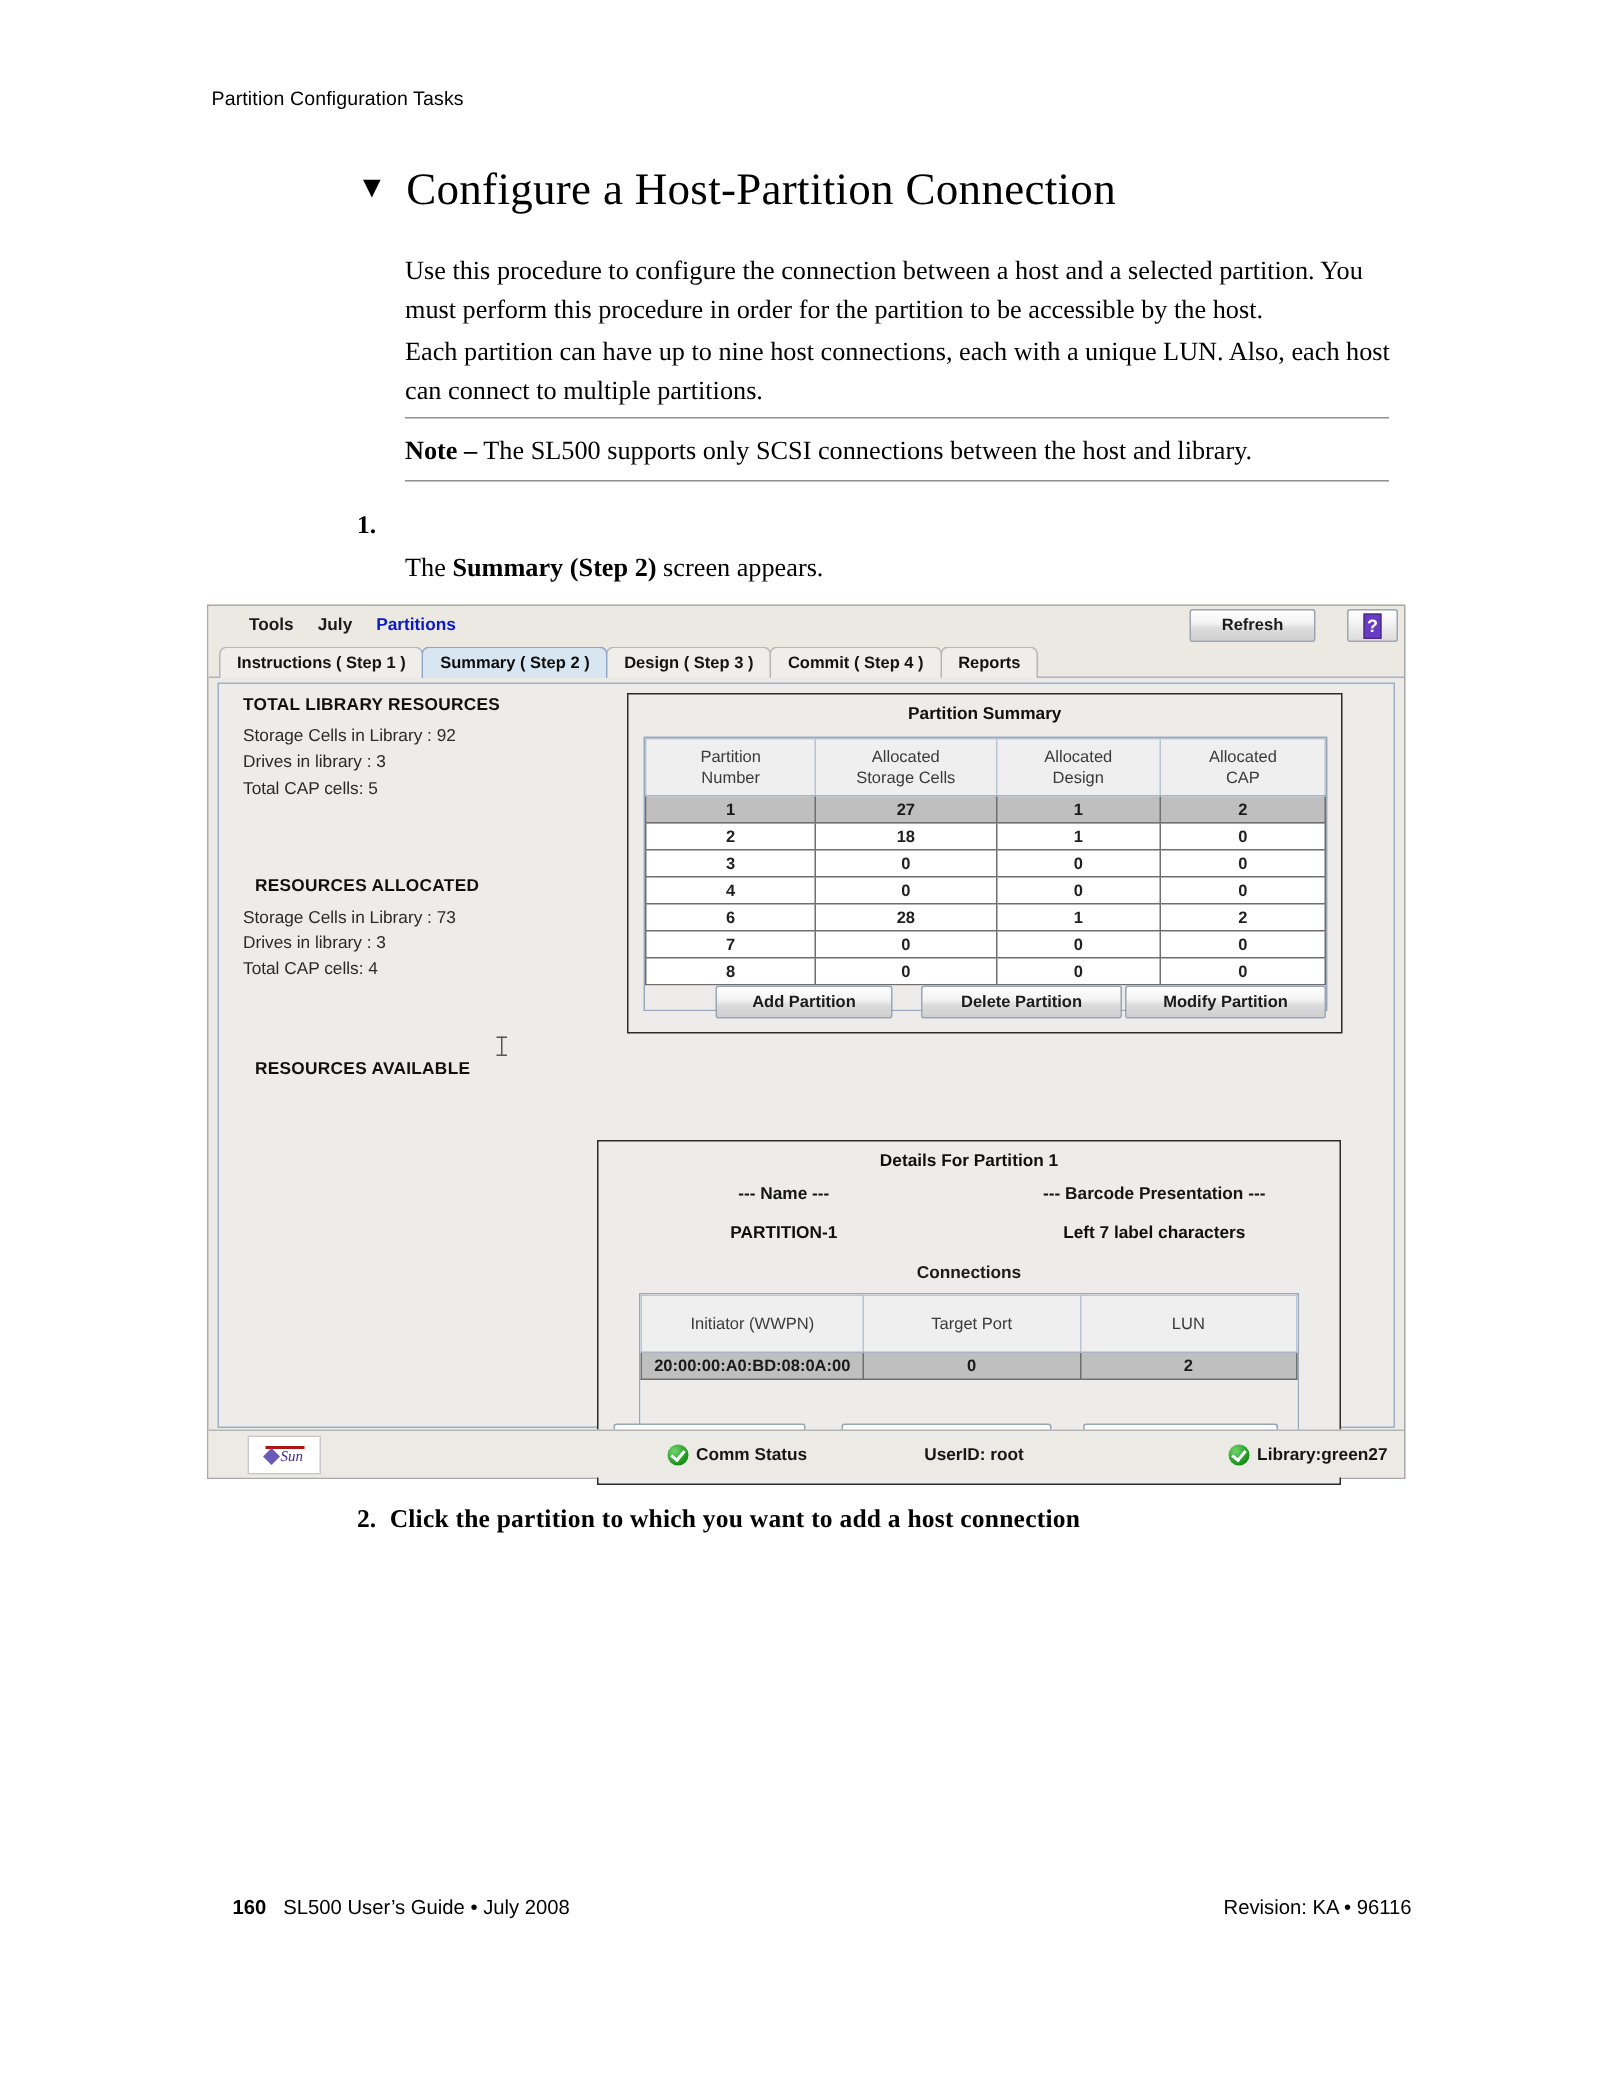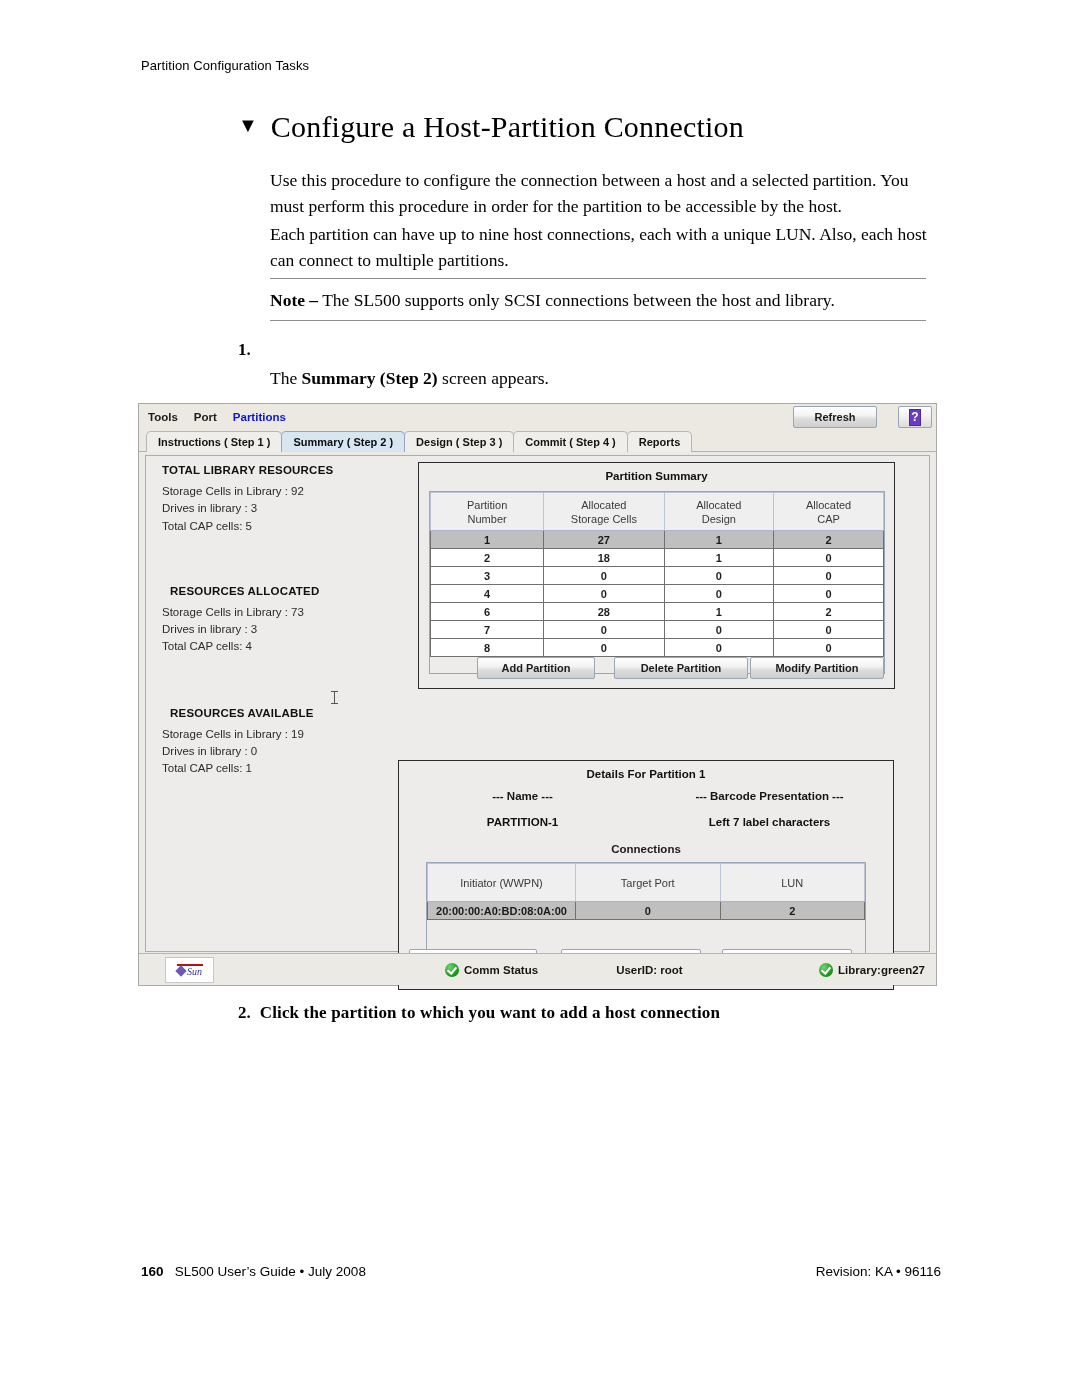--- a/index.html
+++ b/index.html
@@ -99,21 +99,21 @@
   .footer {
     position: absolute;
     left: 141px;
     top: 1264px;
     width: 800px;
     font-family: "Liberation Sans", sans-serif;
     font-size: 13.5px;
     display: flex;
     justify-content: space-between;
   }
-  .footer .pg { font-weight: bold; }
+  .footer .pg { font-weight: bold; margin-left: 14px; }
 
   
   .app {
     position: absolute;
     left: 138px;
     top: 403px;
     width: 799px;
     height: 583px;
     background: #eceae4;
     border: 1px solid #a9a9a9;
@@ -121,21 +121,21 @@
     font-size: 11px;
     color: #1b1b1b;
     box-sizing: border-box;
   }
 
   .menubar {
     height: 26px;
     background: #ece9e2;
     display: flex;
     align-items: center;
-    padding-left: 9px;
+    padding-left: 27px;
     gap: 16px;
     position: relative;
   }
   .menubar .mi {
     font-size: 11.5px;
     font-weight: bold;
     color: #1b1b1b;
   }
   .menubar .mi.active { color: #0a18c8; }
 
@@ -484,21 +484,21 @@
     <span class="pg">160</span>
     &nbsp;&nbsp;<span>SL500 User’s Guide • July 2008</span>
   </div>
   <div>Revision: KA • 96116</div>
 </div>
 
 <div class="app">
 
   <div class="menubar">
     <span class="mi">Tools</span>
-    <span class="mi">Port</span>
+    <span class="mi">July</span>
     <span class="mi active">Partitions</span>
 
     <div class="topbtns">
       <div class="btn btn-refresh">Refresh</div>
       <div class="btn btn-help">
         <span class="help-sq">?</span>
       </div>
     </div>
   </div>
 
@@ -527,25 +527,20 @@
         <div class="res-head indent">RESOURCES ALLOCATED</div>
         <div class="res-lines">
           <div class="res-line">Storage Cells in Library : 73</div>
           <div class="res-line">Drives in library : 3</div>
           <div class="res-line">Total CAP cells: 4</div>
         </div>
       </div>
 
       <div class="res-group grp3">
         <div class="res-head indent">RESOURCES AVAILABLE</div>
-        <div class="res-lines">
-          <div class="res-line">Storage Cells in Library : 19</div>
-          <div class="res-line">Drives in library : 0</div>
-          <div class="res-line">Total CAP cells: 1</div>
-        </div>
       </div>
 
       <div class="caret"></div>
     </div>
 
     <div class="groupbox gb-summary">
       <div class="gb-title">Partition Summary</div>
 
       <div class="summary-table">
         <div class="tbl-viewport">

